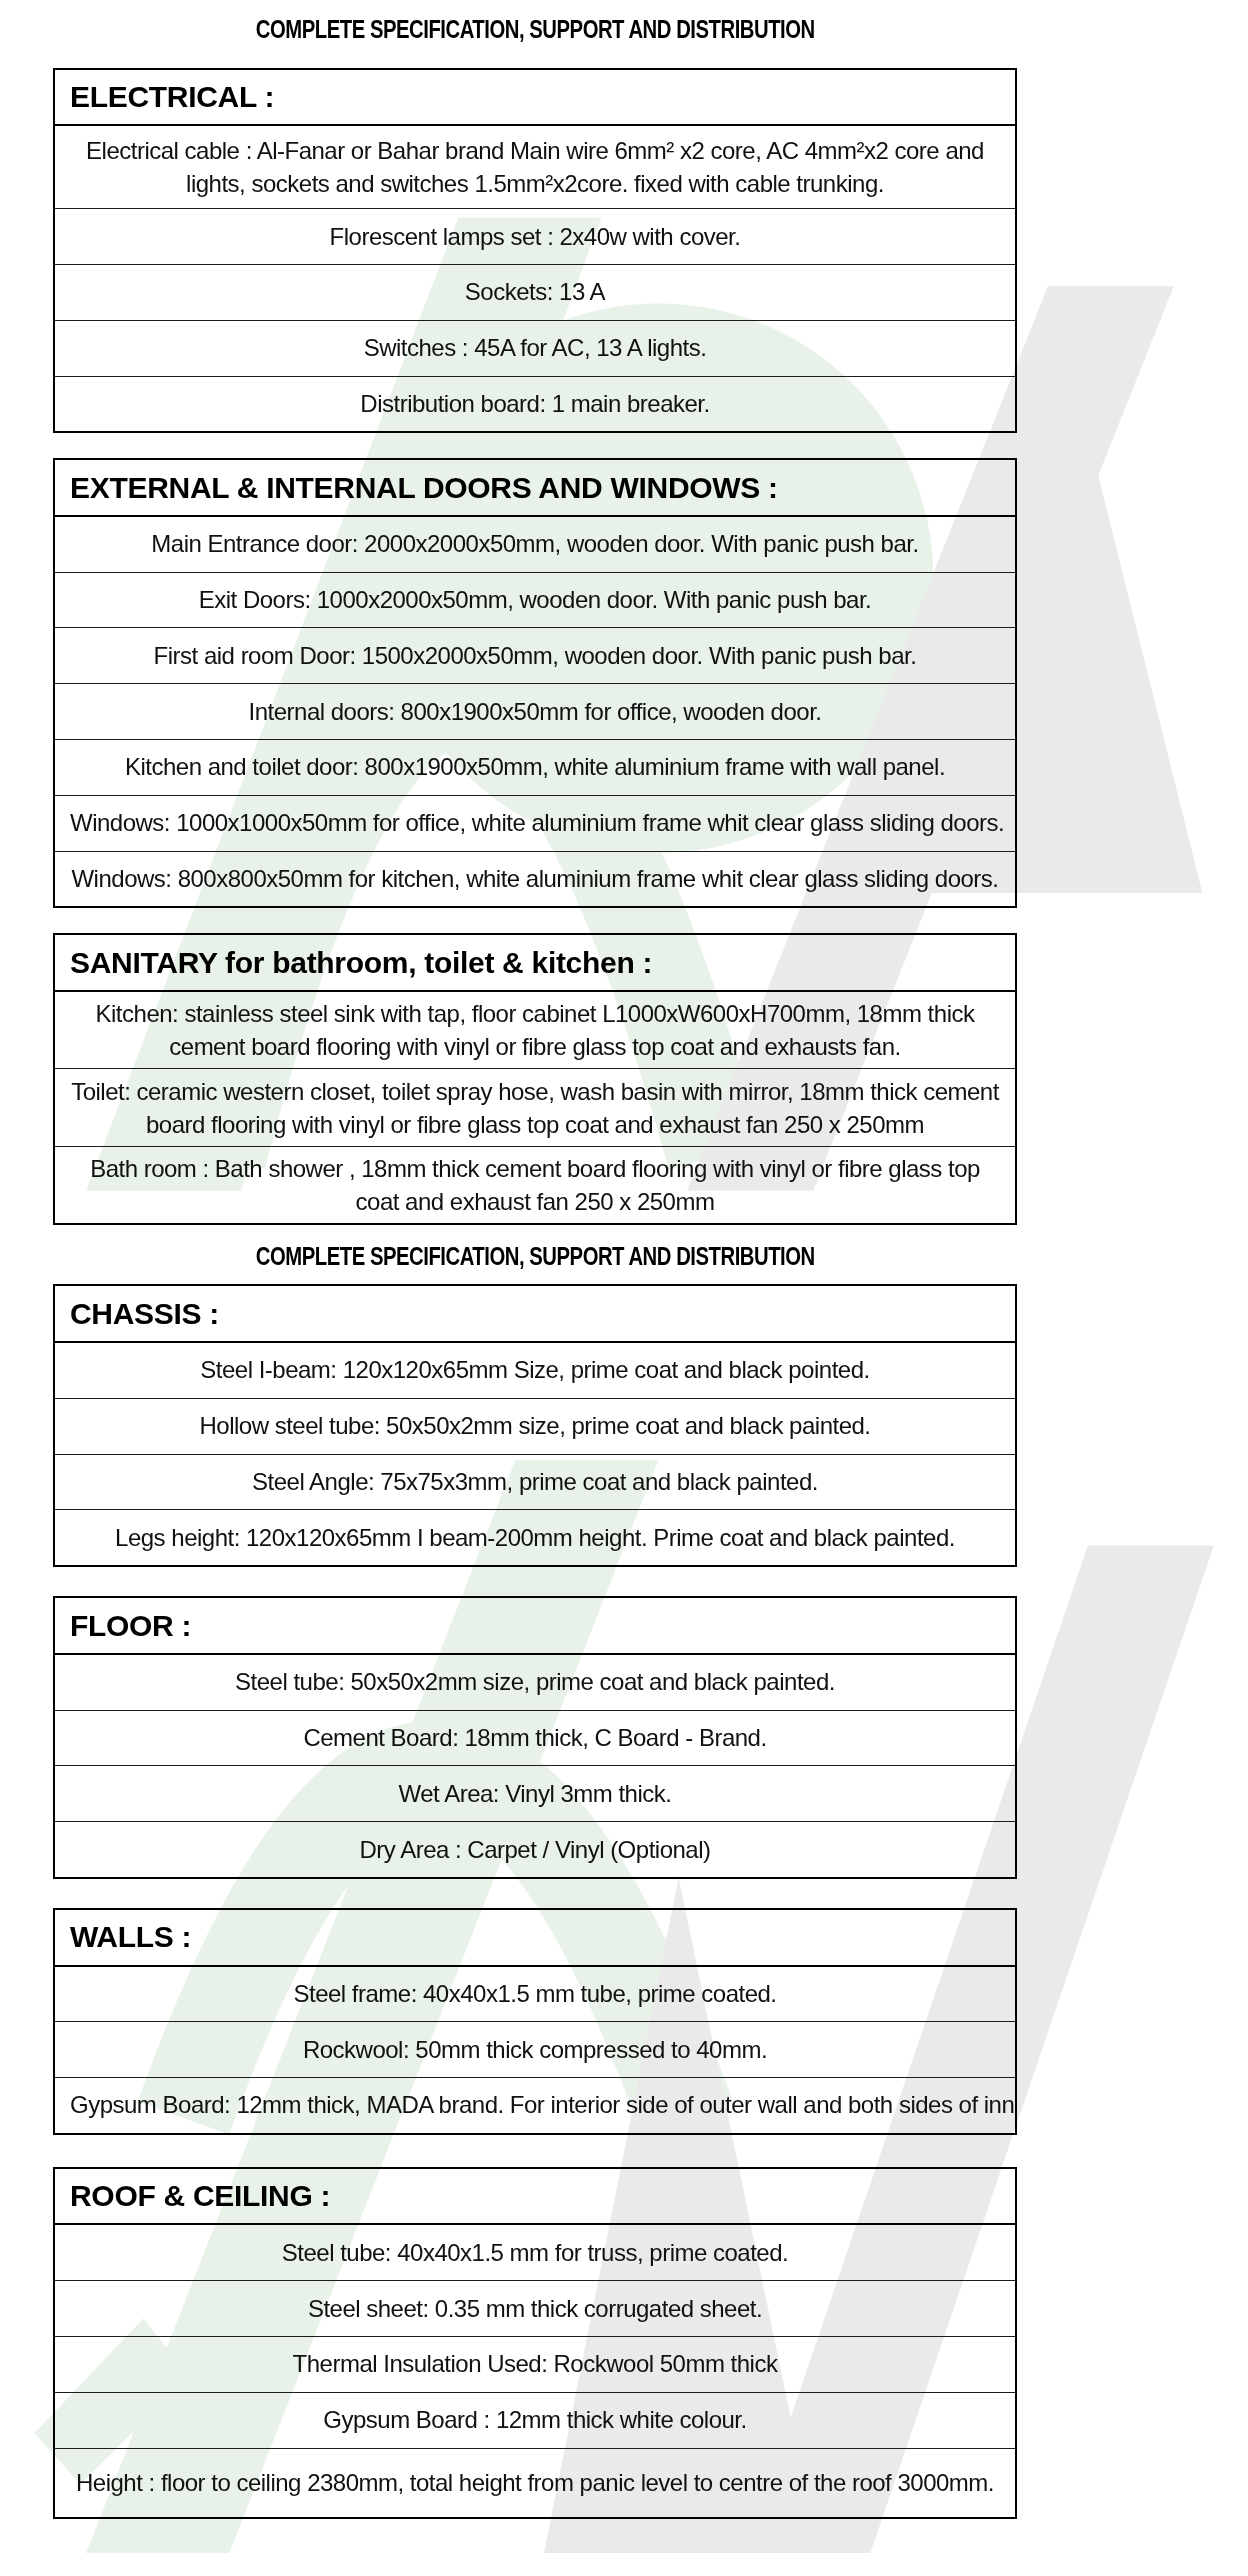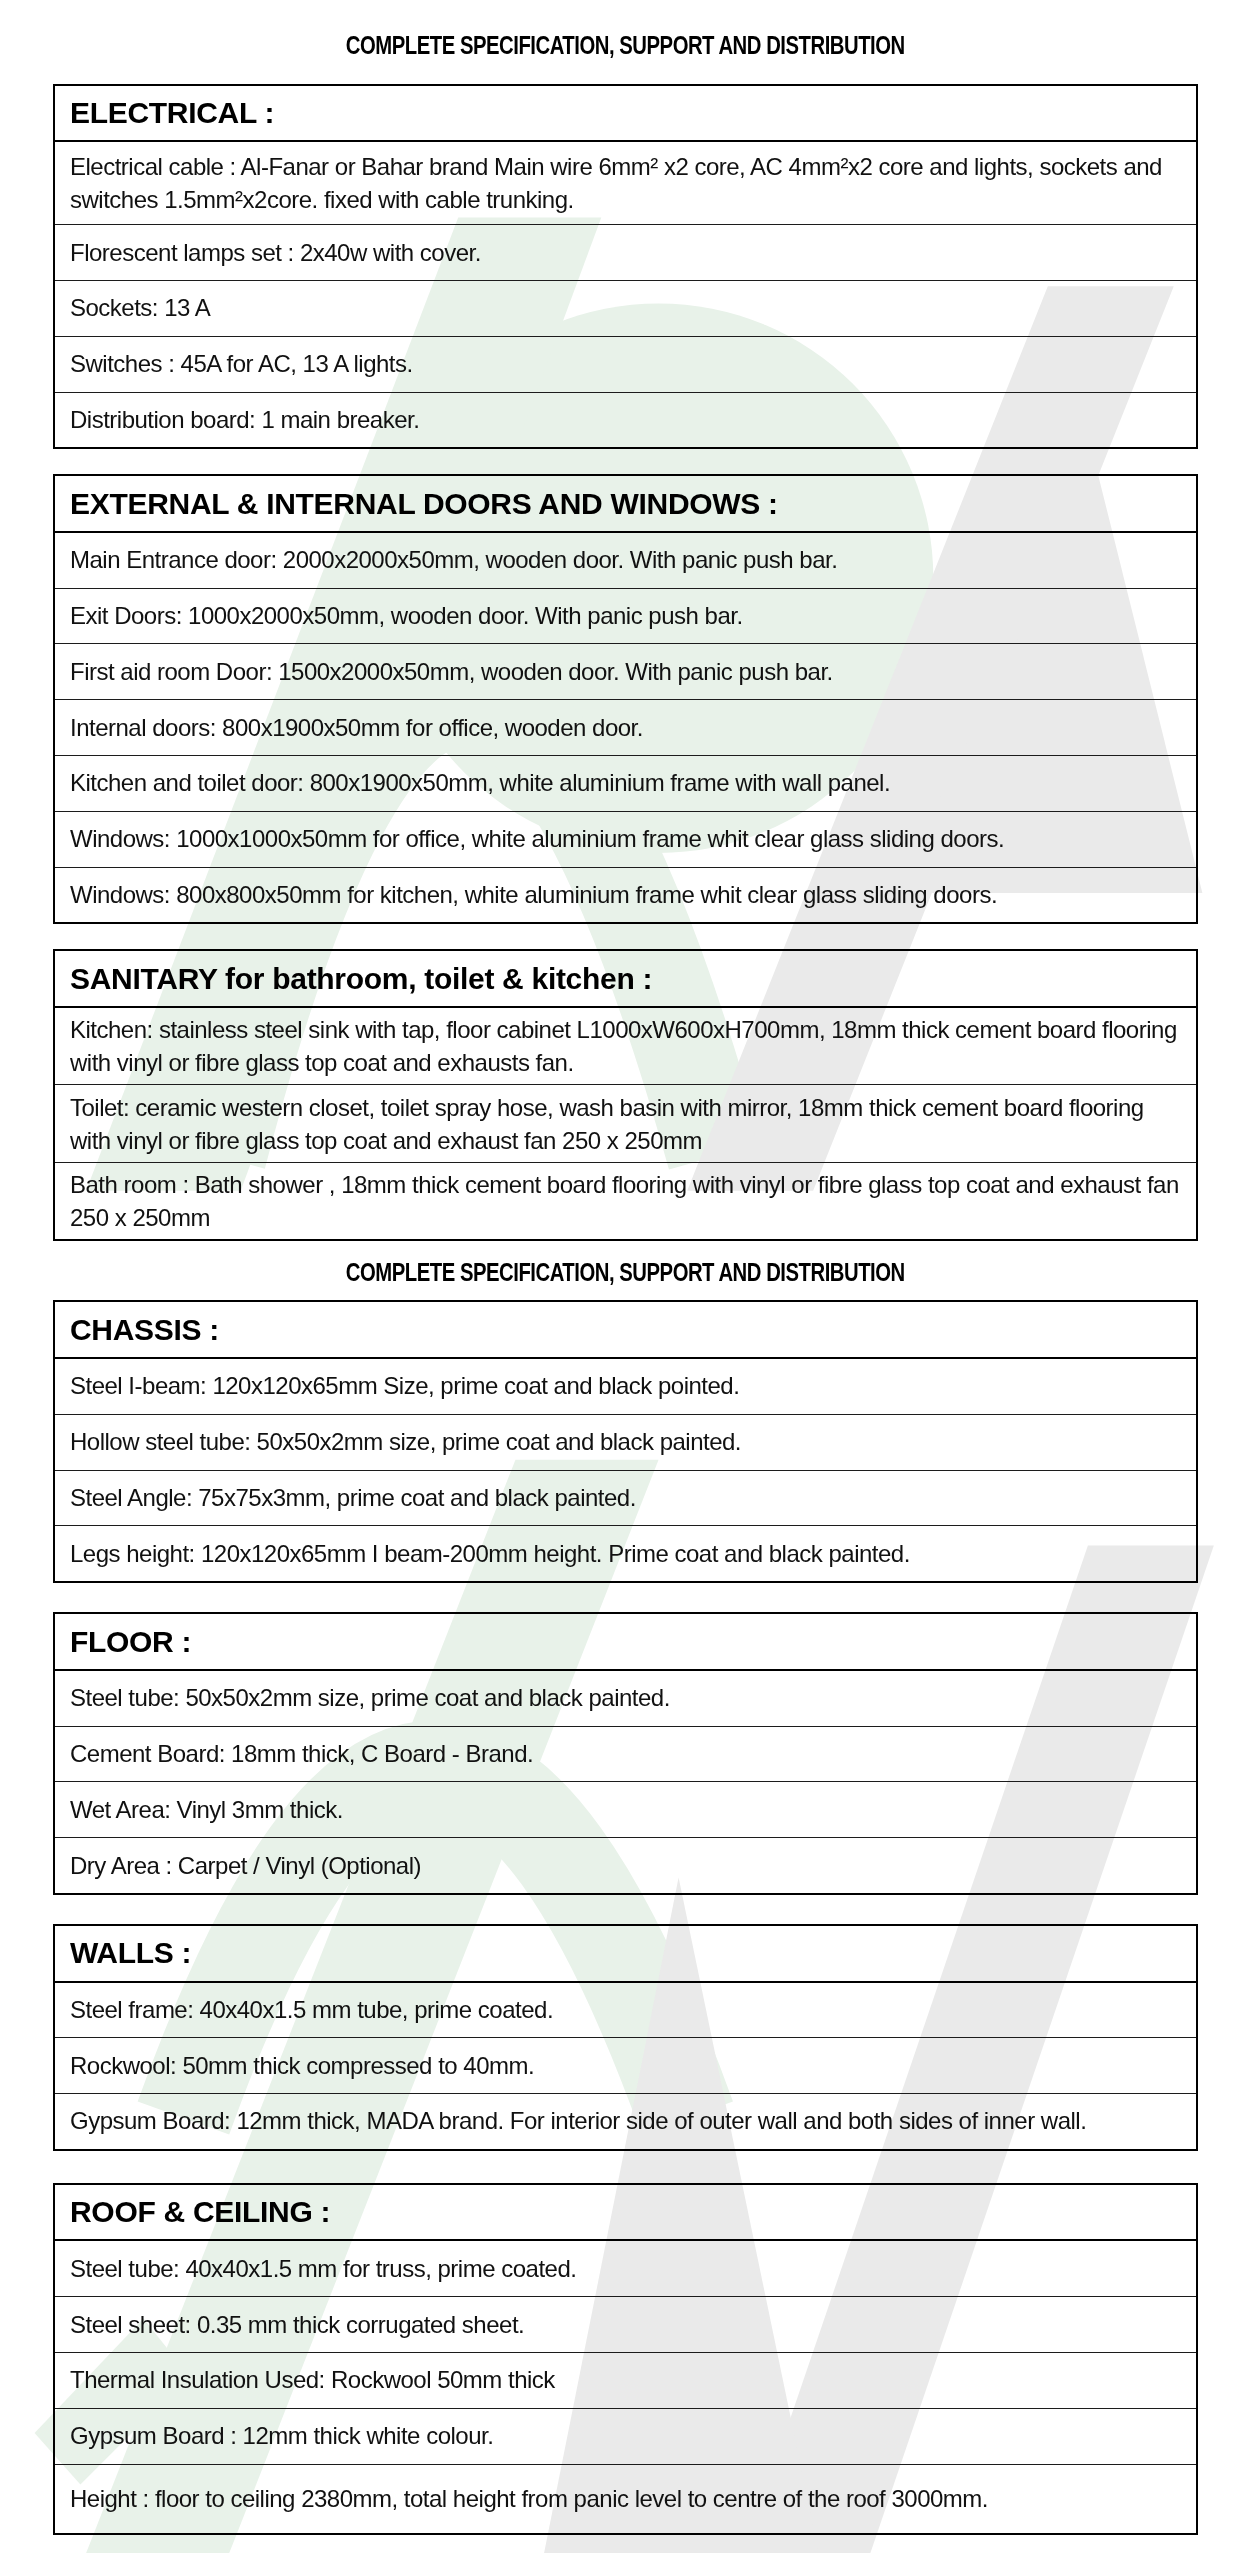--- a/index.html
+++ b/index.html
@@ -1,33 +1,33 @@
 <!DOCTYPE html>
 <html style="font-size:9.2px"><head>
 <meta charset="utf-8">
 <style>
   html,body{margin:0;padding:0}
   body{
     width:1249px;height:2576px;position:relative;background:#ffffff;
     font-family:"Liberation Sans",sans-serif;color:#111;overflow:hidden;
   }
   #wm{position:absolute;left:0;top:0;width:1249px;height:2576px;z-index:0}
-  .content{position:absolute;left:53px;top:16px;width:1145px;z-index:1}
+  .content{position:absolute;left:53px;top:0;width:964px;z-index:1}
   .doc-title{text-align:center;font-weight:bold;font-size:26px;line-height:33px;color:#000}
   .doc-title .cond{display:inline-block;transform:scaleX(.78);transform-origin:center;letter-spacing:-0.6px;white-space:nowrap}
   .t-title1{margin:12.6px 0 22px 0}
   .t-title2{margin:15px 0 11.4px 0}
   .spec-table{border:2.3px solid #000;background:transparent}
   .thead{
     font-weight:bold;font-size:30px;line-height:26px;letter-spacing:-0.3px;
     padding:14.3px 15px;border-bottom:2.9px solid #000;color:#000;
   }
   .trow{
     font-size:24px;letter-spacing:-0.5px;line-height:32px;
-    padding:11.4px 15px;white-space:nowrap;overflow:hidden;
+    padding:11.4px 15px;white-space:nowrap;overflow:hidden;text-align:center;
   }
   .trow + .trow{border-top:1.7px solid #1c1c1c}
   .trow.wrap{white-space:normal;line-height:33px;padding:8px 15px}
   .t3 .trow.wrap{line-height:33px;padding:5.2px 15px}
   .trow.tall{padding:18px 15px}
   .t2{margin-top:25px}
   .t3{margin-top:25px}
   .t4{margin-top:11px}
   .t5{margin-top:29px}
   .t6{margin-top:29px}

